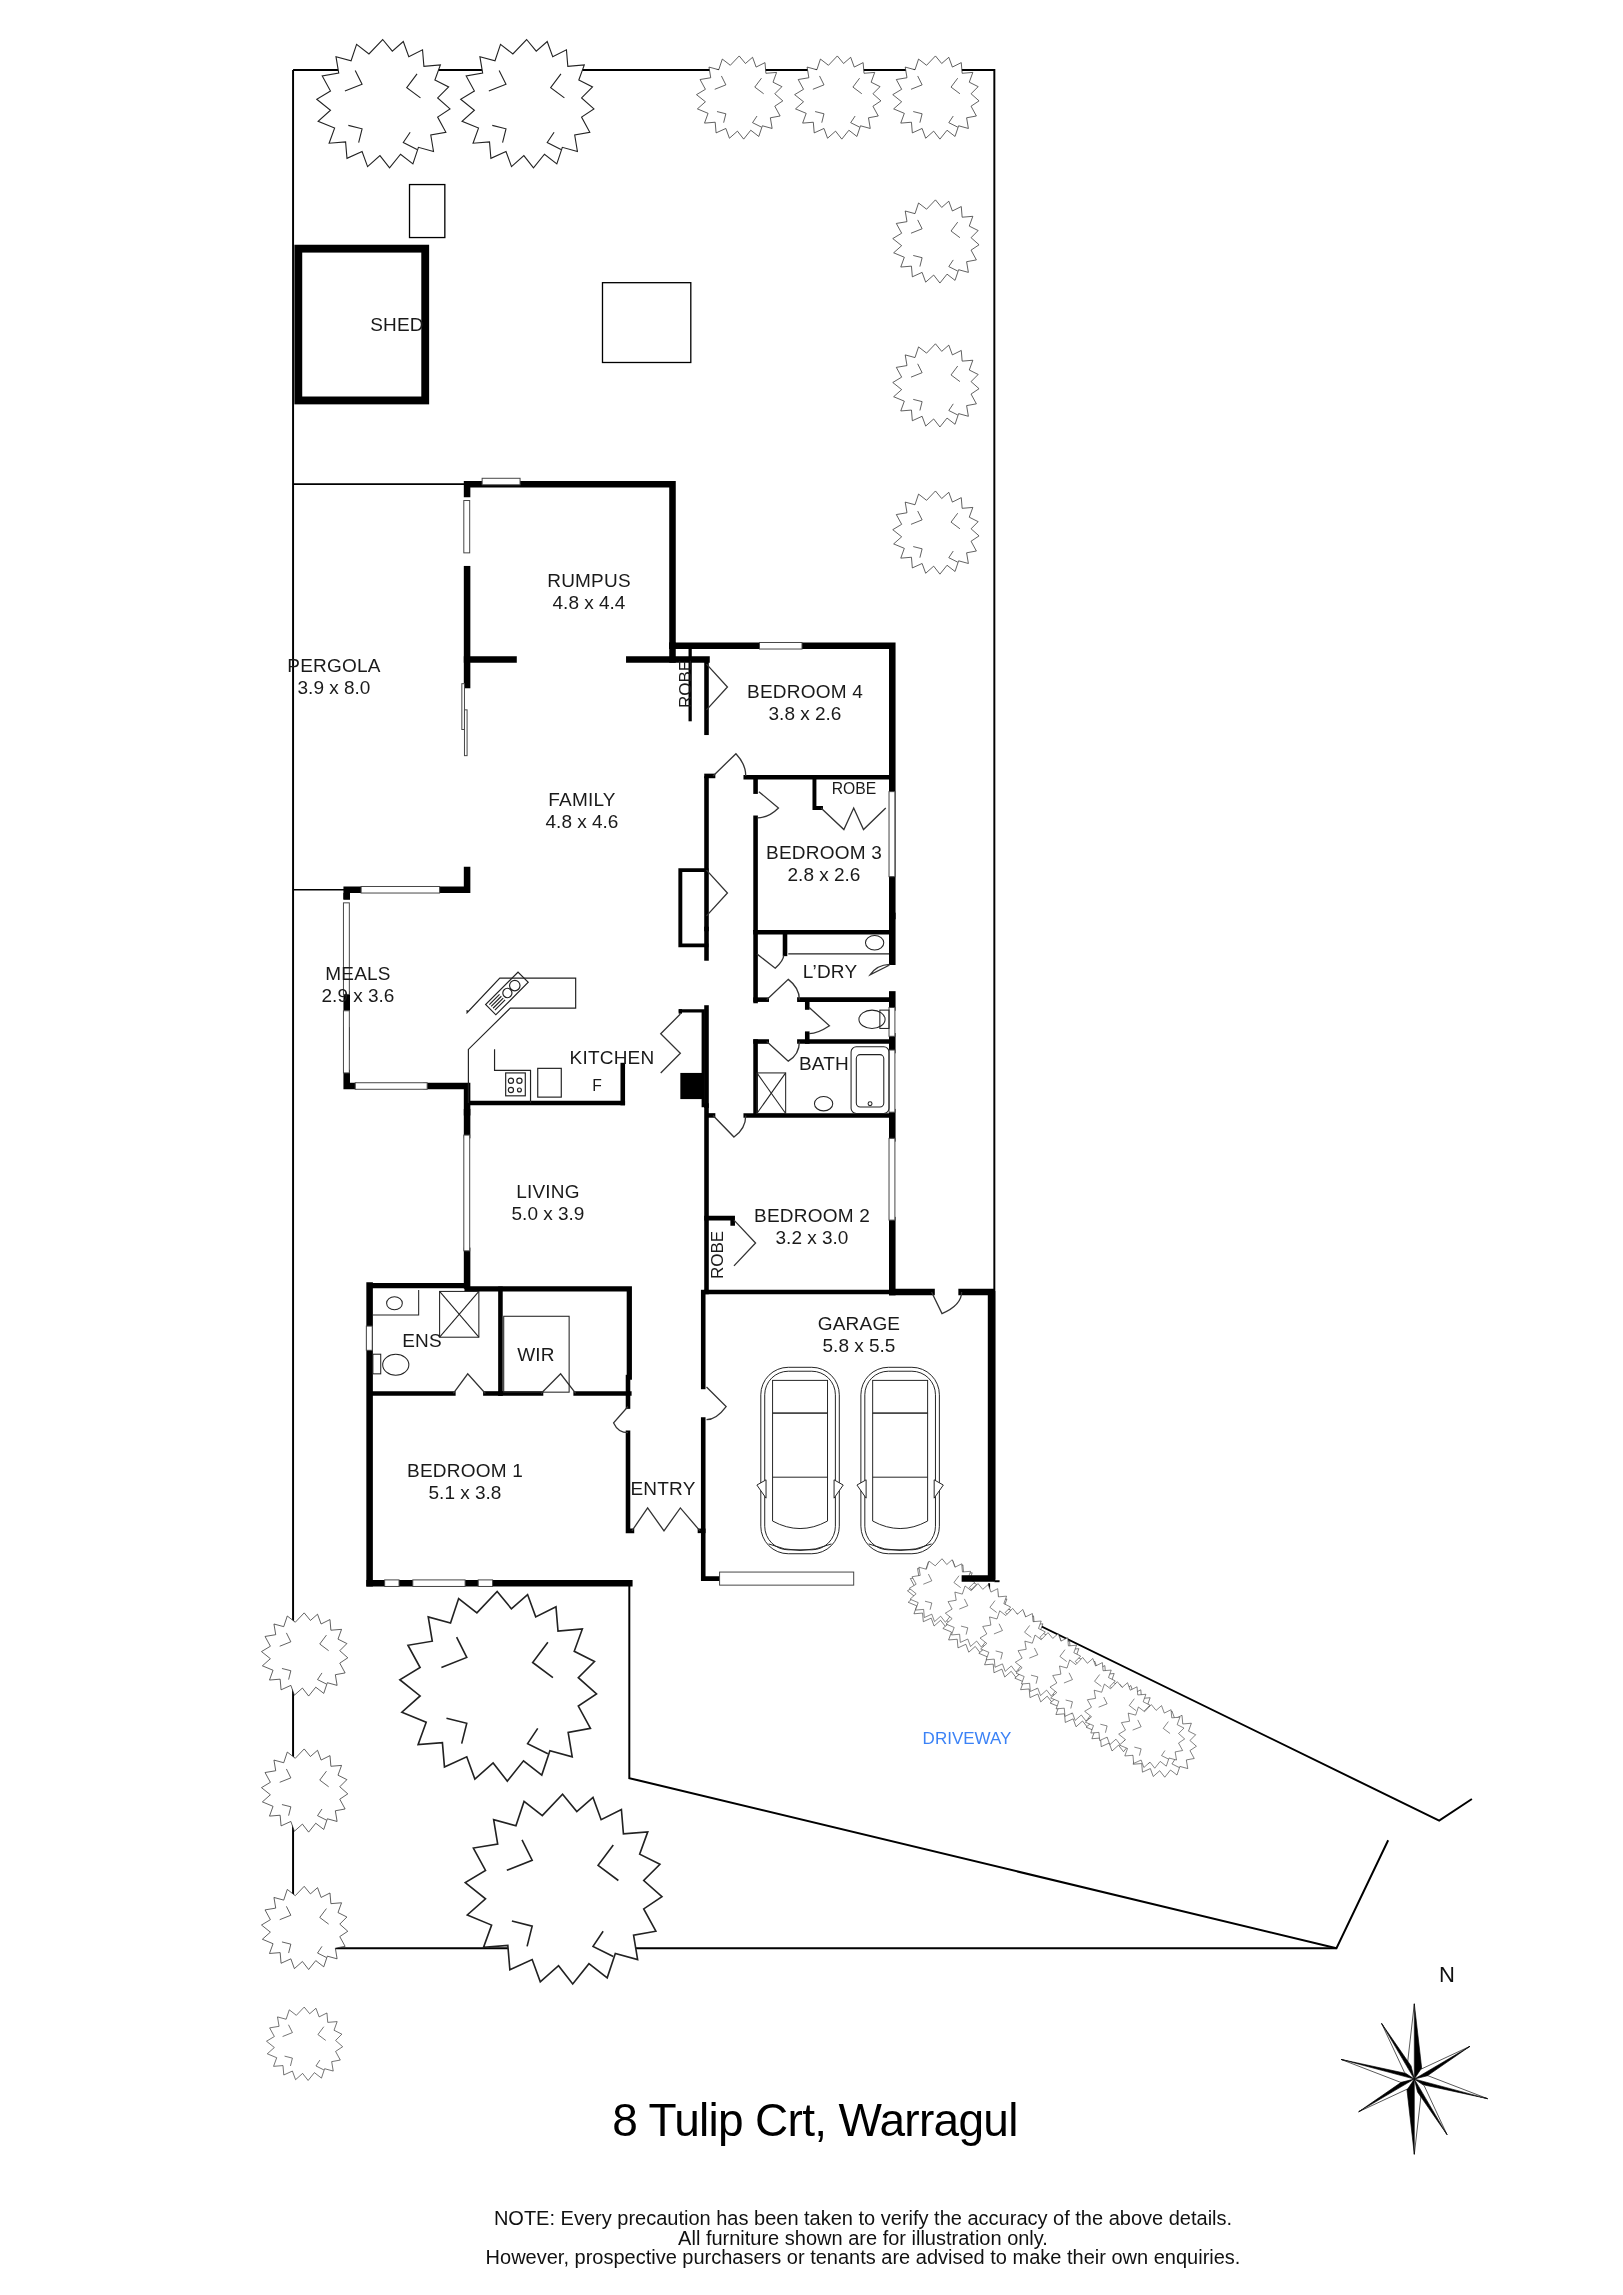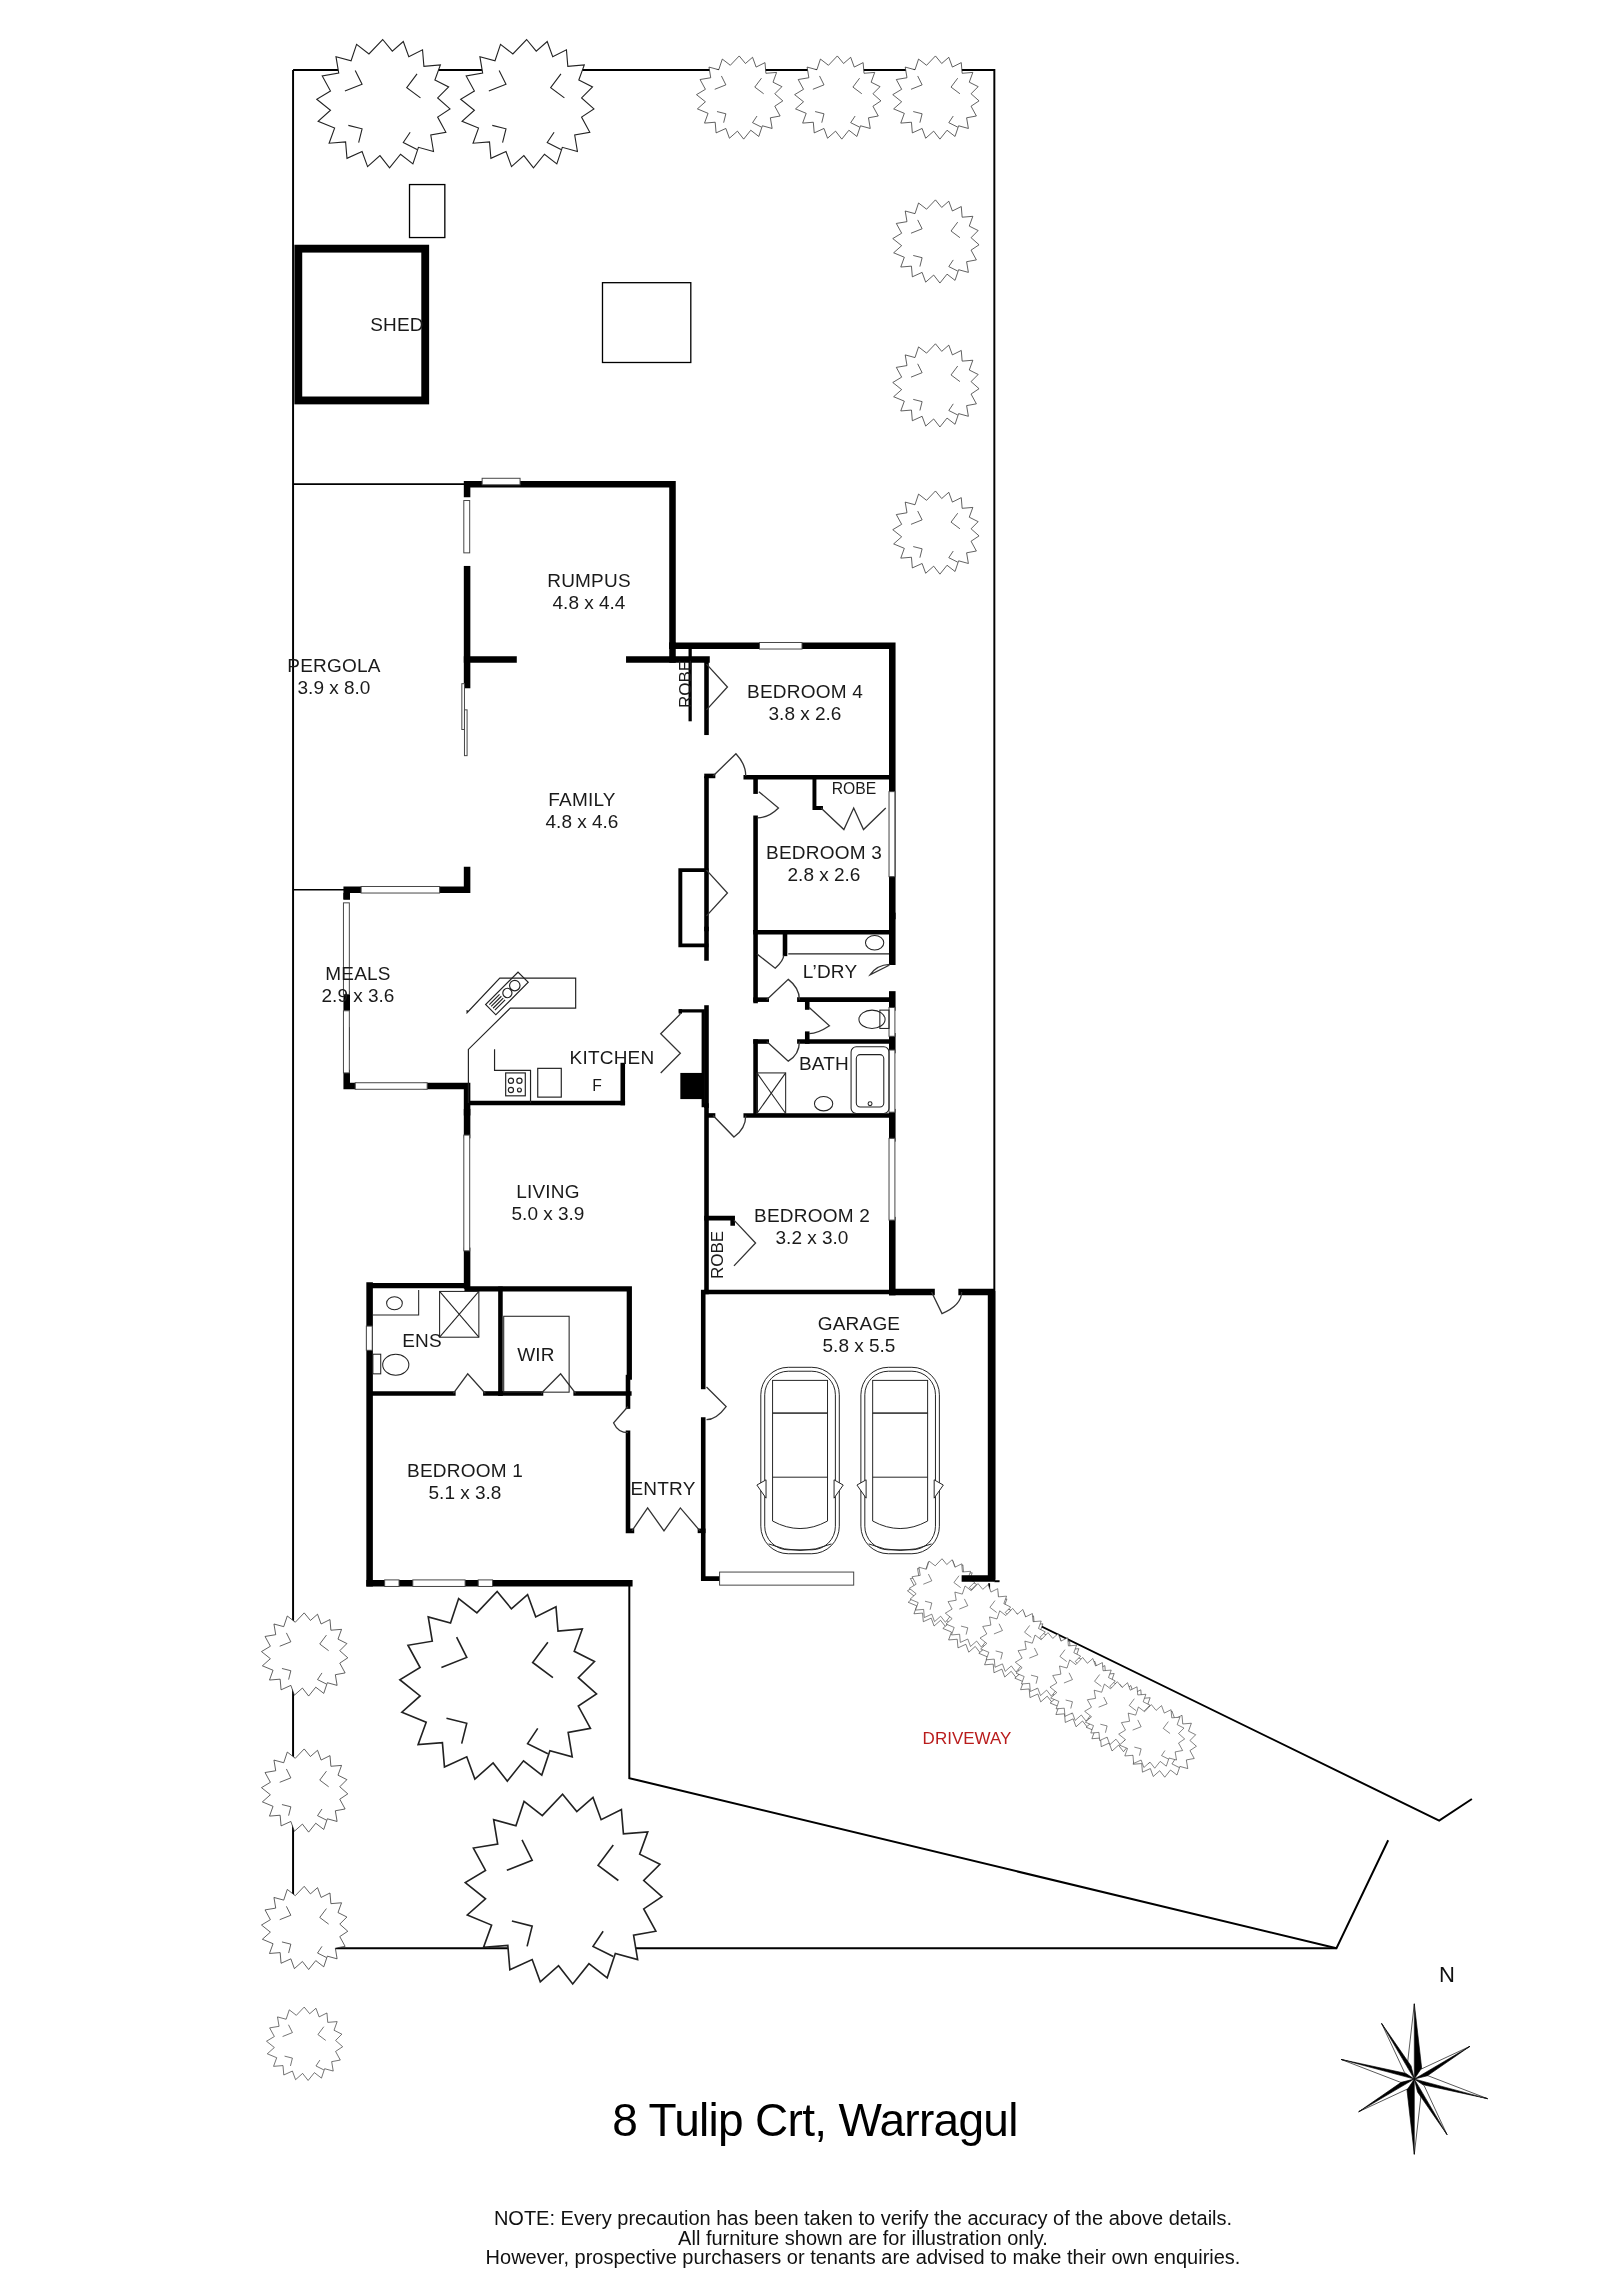--- a/index.html
+++ b/index.html
@@ -5,21 +5,21 @@
   html, body { margin: 0; padding: 0; background: #ffffff; }
   body { width: 1623px; height: 2295px; position: relative; overflow: hidden; font-family: "Liberation Sans", "DejaVu Sans", sans-serif; }
   #plan { position: absolute; left: 0; top: 0; width: 1623px; height: 2295px; }
   .lbl { position: absolute; transform: translate(-50%, -50%); text-align: center; color: #1a1a1a; white-space: nowrap; line-height: 1.15; }
   .lbl .name { display: block; font-size: 19px; letter-spacing: 0.2px; }
   .lbl .dim { display: block; font-size: 19px; }
   .vert { transform: translate(-50%, -50%) rotate(-90deg); font-size: 17px; }
   .title { position: absolute; left: 815px; top: 2120px; transform: translate(-50%, -50%); font-size: 46px; color: #000; font-family: "Liberation Sans", sans-serif; letter-spacing: -0.7px; }
   .note { position: absolute; left: 863px; top: 2238px; transform: translate(-50%, -50%); text-align: center; font-size: 20px; line-height: 19.6px; color: #111; width: 785px; font-family: "Liberation Sans", sans-serif; }
   .north { position: absolute; left: 1447px; top: 1975px; transform: translate(-50%, -50%); font-size: 22px; color: #111; }
-  .drive { position: absolute; left: 967px; top: 1739px; transform: translate(-50%, -50%); font-size: 17px; color: #b91c1c; }
+  .drive { position: absolute; left: 967px; top: 1739px; transform: translate(-50%, -50%); font-size: 17px; color: #3b82f6; }
 </style>
 </head>
 <body>
 
 <svg id="plan" viewBox="0 0 2481 3508" xmlns="http://www.w3.org/2000/svg">
   <defs>
     <g id="tree" fill="#fff" stroke="#222" stroke-width="1.6">
       <path d="M0,-95 L14,-78 L30,-92 L38,-70 L58,-80 L60,-56 L84,-58 L76,-36 L96,-26 L80,-10 L98,6 L80,18 L92,40 L70,44 L74,68 L52,62 L44,86 L26,72 L10,92 L-4,74 L-22,90 L-30,68 L-52,78 L-54,54 L-78,56 L-70,34 L-94,24 L-76,8 L-96,-8 L-76,-20 L-88,-42 L-64,-46 L-68,-70 L-46,-64 L-38,-88 L-20,-74 Z"></path>
       <path d="M-40,-50 L-30,-30 L-55,-20 M50,-45 L35,-25 L55,-10 M-50,30 L-30,35 L-35,55 M40,40 L30,55 L50,65" fill="none"></path>
     </g>

